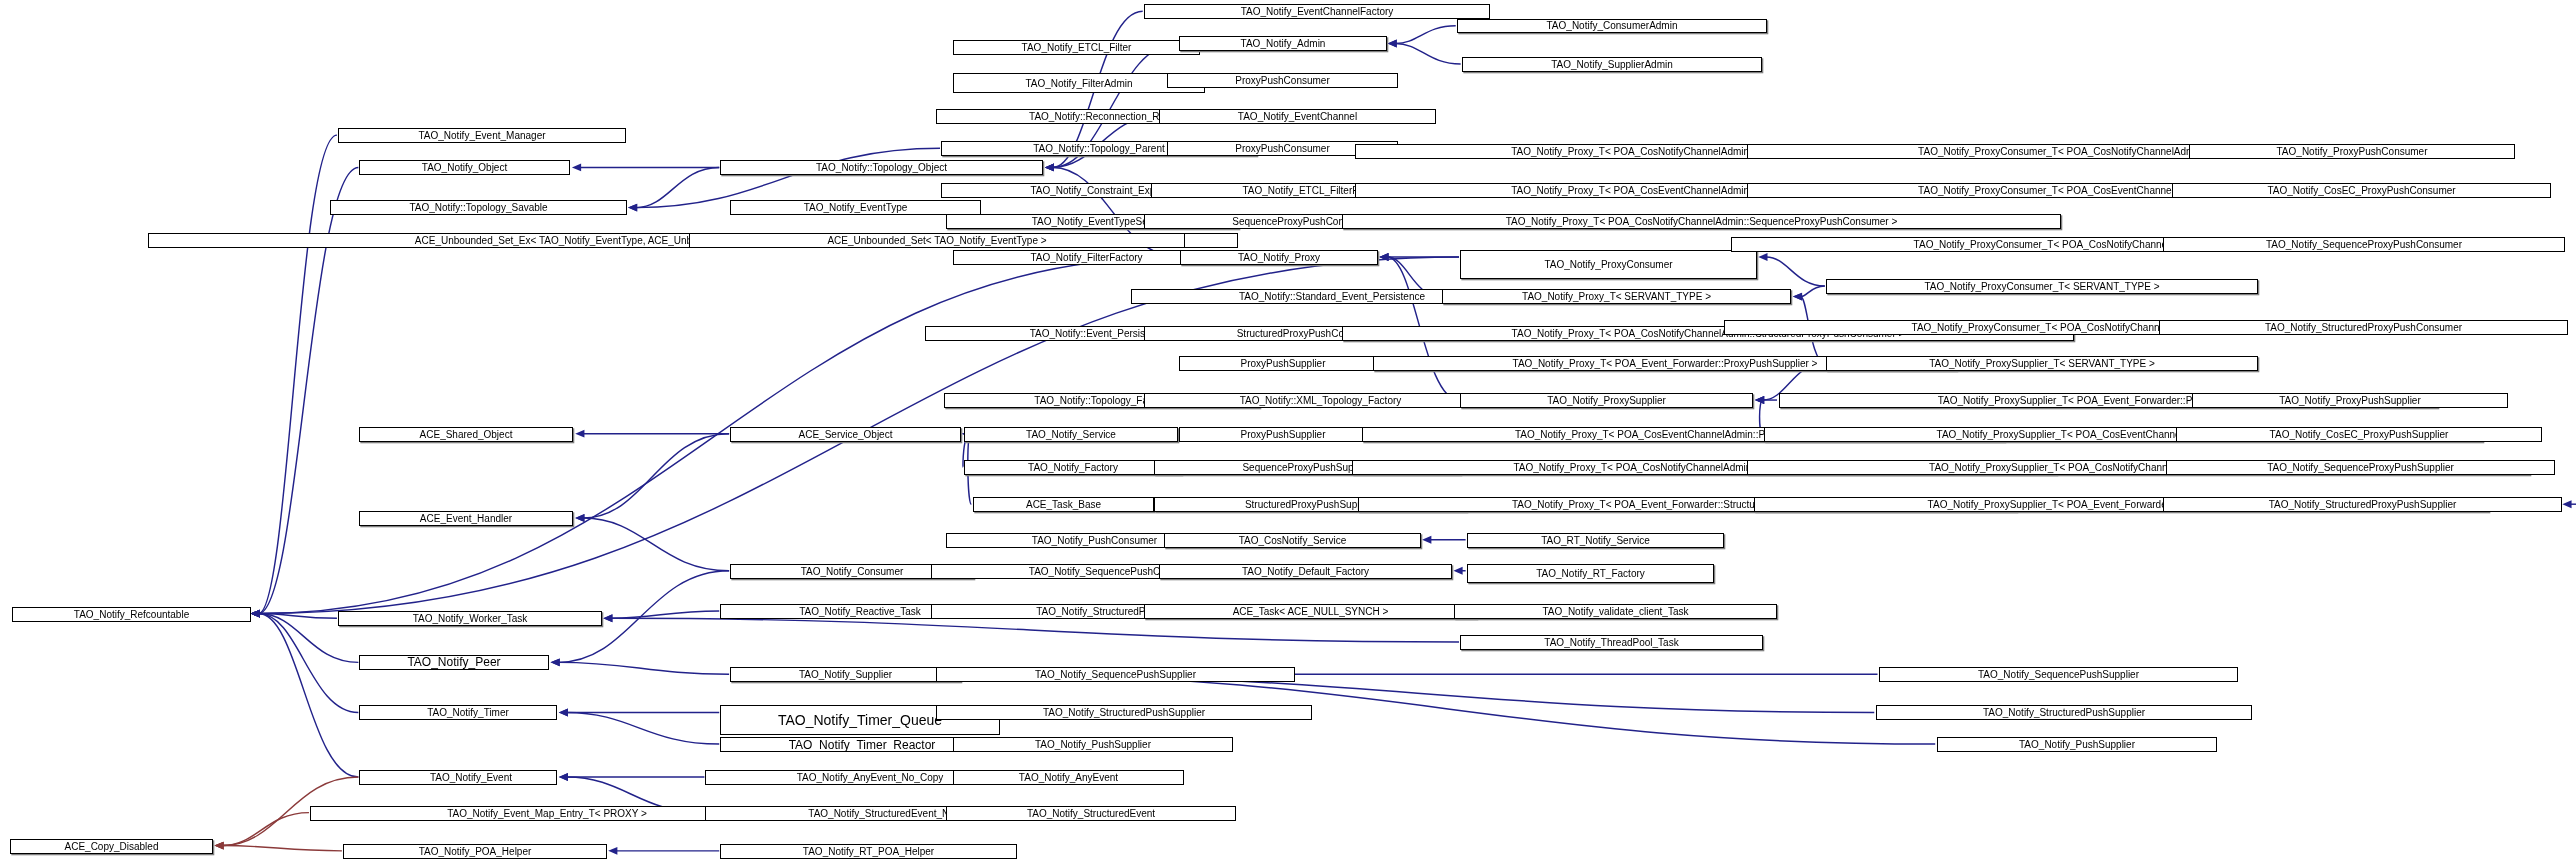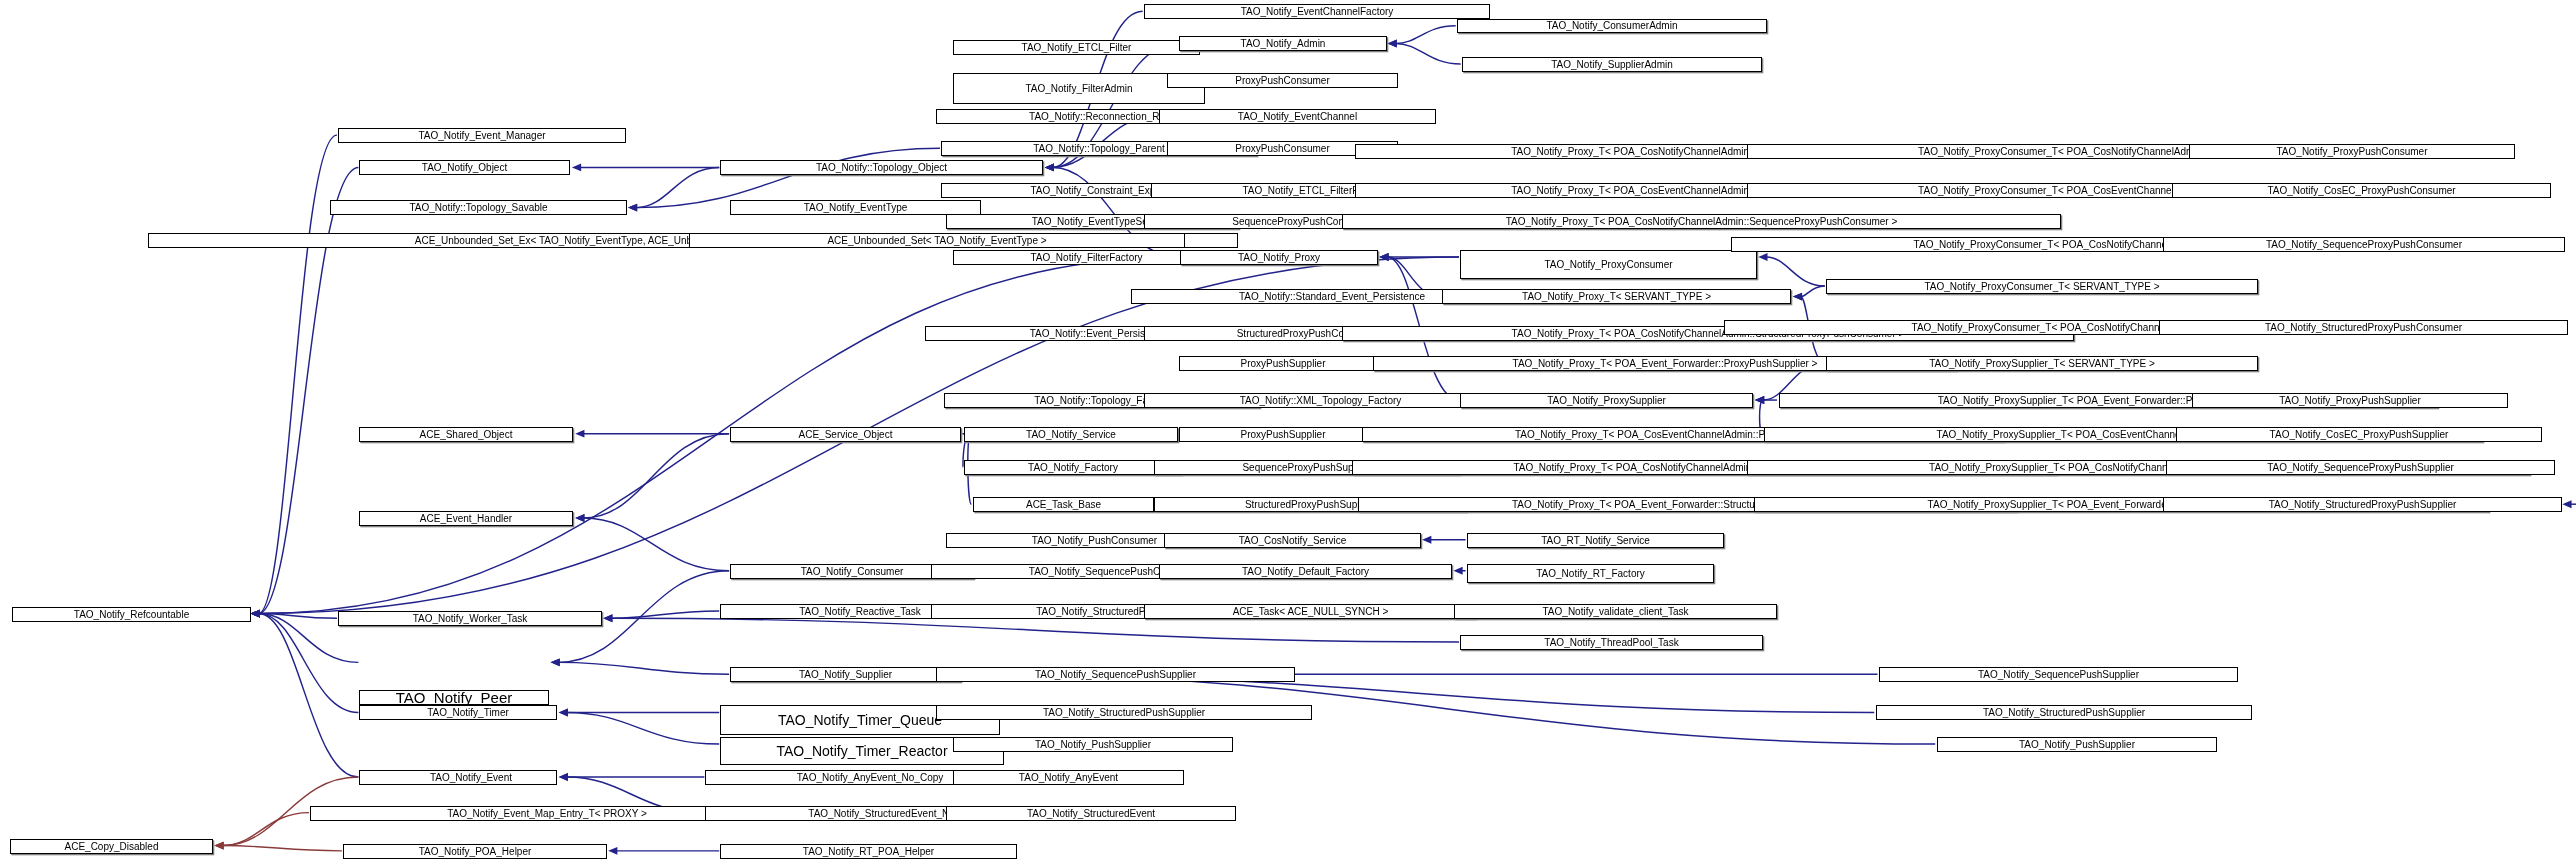--- a/index.html
+++ b/index.html
@@ -129,39 +129,39 @@
   <div id="nodes">
       <div class="node" style="left: 12px; top: 607px; width: 239px; height: 14.5px; font-size: 10px;">TAO_Notify_Refcountable</div>
       <div class="node shadow" style="left: 10px; top: 839px; width: 203px; height: 14.5px; font-size: 10px;">ACE_Copy_Disabled</div>
       <div class="node" style="left: 338px; top: 128px; width: 288px; height: 14.5px; font-size: 10px;">TAO_Notify_Event_Manager</div>
       <div class="node" style="left: 359px; top: 160px; width: 211px; height: 14.5px; font-size: 10px;">TAO_Notify_Object</div>
       <div class="node" style="left: 330px; top: 200px; width: 297px; height: 14.5px; font-size: 10px;">TAO_Notify::Topology_Savable</div>
       <div class="node" style="left: 148px; top: 233px; width: 1090px; height: 14.5px; font-size: 10px;">ACE_Unbounded_Set_Ex&lt; TAO_Notify_EventType, ACE_Unbounded_Set_Default_Comparator&lt; TAO_Notify_EventType &gt; &gt;</div>
       <div class="node shadow" style="left: 359px; top: 427px; width: 214px; height: 14.5px; font-size: 10px;">ACE_Shared_Object</div>
       <div class="node shadow" style="left: 359px; top: 511px; width: 214px; height: 14.5px; font-size: 10px;">ACE_Event_Handler</div>
       <div class="node shadow" style="left: 338px; top: 611px; width: 264px; height: 14.5px; font-size: 10px;">TAO_Notify_Worker_Task</div>
-      <div class="node" style="left: 359px; top: 655px; width: 190px; height: 14.5px; font-size: 15px; margin-top: 35px;">TAO_Notify_Peer</div>
+      <div class="node" style="left: 359px; top: 655px; width: 190px; height: 14.5px; font-size: 12px;">TAO_Notify_Peer</div>
       <div class="node" style="left: 359px; top: 705px; width: 198px; height: 14.5px; font-size: 10px; padding-left: 20px;">TAO_Notify_Timer</div>
       <div class="node" style="left: 359px; top: 770px; width: 198px; height: 14.5px; font-size: 10px; padding-left: 26px;">TAO_Notify_Event</div>
       <div class="node" style="left: 310px; top: 806px; width: 438px; height: 14.5px; font-size: 10px; padding-left: 36px;">TAO_Notify_Event_Map_Entry_T&lt; PROXY &gt;</div>
       <div class="node" style="left: 343px; top: 844px; width: 264px; height: 14.5px; font-size: 10px;">TAO_Notify_POA_Helper</div>
       <div class="node shadow" style="left: 720px; top: 160px; width: 323px; height: 14.5px; font-size: 10px;">TAO_Notify::Topology_Object</div>
       <div class="node" style="left: 730px; top: 200px; width: 251px; height: 14.5px; font-size: 10px;">TAO_Notify_EventType</div>
       <div class="node" style="left: 689px; top: 233px; width: 496px; height: 14.5px; font-size: 10px;">ACE_Unbounded_Set&lt; TAO_Notify_EventType &gt;</div>
       <div class="node shadow" style="left: 730px; top: 427px; width: 231px; height: 14.5px; font-size: 10px;">ACE_Service_Object</div>
       <div class="node shadow" style="left: 730px; top: 564px; width: 244px; height: 14.5px; font-size: 10px;">TAO_Notify_Consumer</div>
       <div class="node" style="left: 720px; top: 604px; width: 280px; height: 14.5px; font-size: 10px;">TAO_Notify_Reactive_Task</div>
       <div class="node shadow" style="left: 730px; top: 667px; width: 231px; height: 14.5px; font-size: 10px;">TAO_Notify_Supplier</div>
       <div class="node" style="left: 720px; top: 705px; width: 280px; height: 30px; font-size: 14px;">TAO_Notify_Timer_Queue</div>
-      <div class="node" style="left: 720px; top: 737px; width: 284px; height: 28px; font-size: 14px;">TAO_Notify_Timer_Reactor</div>
+      <div class="node" style="left: 720px; top: 737px; width: 284px; height: 15px; font-size: 12px;">TAO_Notify_Timer_Reactor</div>
       <div class="node" style="left: 705px; top: 770px; width: 330px; height: 14.5px; font-size: 10px;">TAO_Notify_AnyEvent_No_Copy</div>
       <div class="node" style="left: 705px; top: 806px; width: 382px; height: 14.5px; font-size: 10px;">TAO_Notify_StructuredEvent_No_Copy</div>
       <div class="node" style="left: 720px; top: 844px; width: 297px; height: 14.5px; font-size: 10px;">TAO_Notify_RT_POA_Helper</div>
       <div class="node" style="left: 953px; top: 40px; width: 247px; height: 14.5px; font-size: 10px;">TAO_Notify_ETCL_Filter</div>
-      <div class="node" style="left: 953px; top: 73px; width: 252px; height: 31px; font-size: 10px;">TAO_Notify_FilterAdmin</div>
+      <div class="node" style="left: 953px; top: 73px; width: 252px; height: 20px; font-size: 10px;">TAO_Notify_FilterAdmin</div>
       <div class="node" style="left: 936px; top: 109px; width: 346px; height: 14.5px; font-size: 10px;">TAO_Notify::Reconnection_Registry</div>
       <div class="node shadow" style="left: 941px; top: 141px; width: 316px; height: 14.5px; font-size: 10px;">TAO_Notify::Topology_Parent</div>
       <div class="node" style="left: 941px; top: 183px; width: 307px; height: 14.5px; font-size: 10px;">TAO_Notify_Constraint_Expr</div>
       <div class="node shadow" style="left: 946px; top: 214px; width: 293px; height: 14.5px; font-size: 10px;">TAO_Notify_EventTypeSeq</div>
       <div class="node" style="left: 953px; top: 250px; width: 267px; height: 14.5px; font-size: 10px;">TAO_Notify_FilterFactory</div>
       <div class="node" style="left: 925px; top: 326px; width: 392px; height: 14.5px; font-size: 10px;">TAO_Notify::Event_Persistence_Strategy</div>
       <div class="node shadow" style="left: 944px; top: 393px; width: 316px; height: 14.5px; font-size: 10px;">TAO_Notify::Topology_Factory</div>
       <div class="node shadow" style="left: 964px; top: 427px; width: 214px; height: 14.5px; font-size: 10px;">TAO_Notify_Service</div>
       <div class="node shadow" style="left: 964px; top: 460px; width: 218px; height: 14.5px; font-size: 10px;">TAO_Notify_Factory</div>
       <div class="node shadow" style="left: 973px; top: 497px; width: 181px; height: 14.5px; font-size: 10px;">ACE_Task_Base</div>

